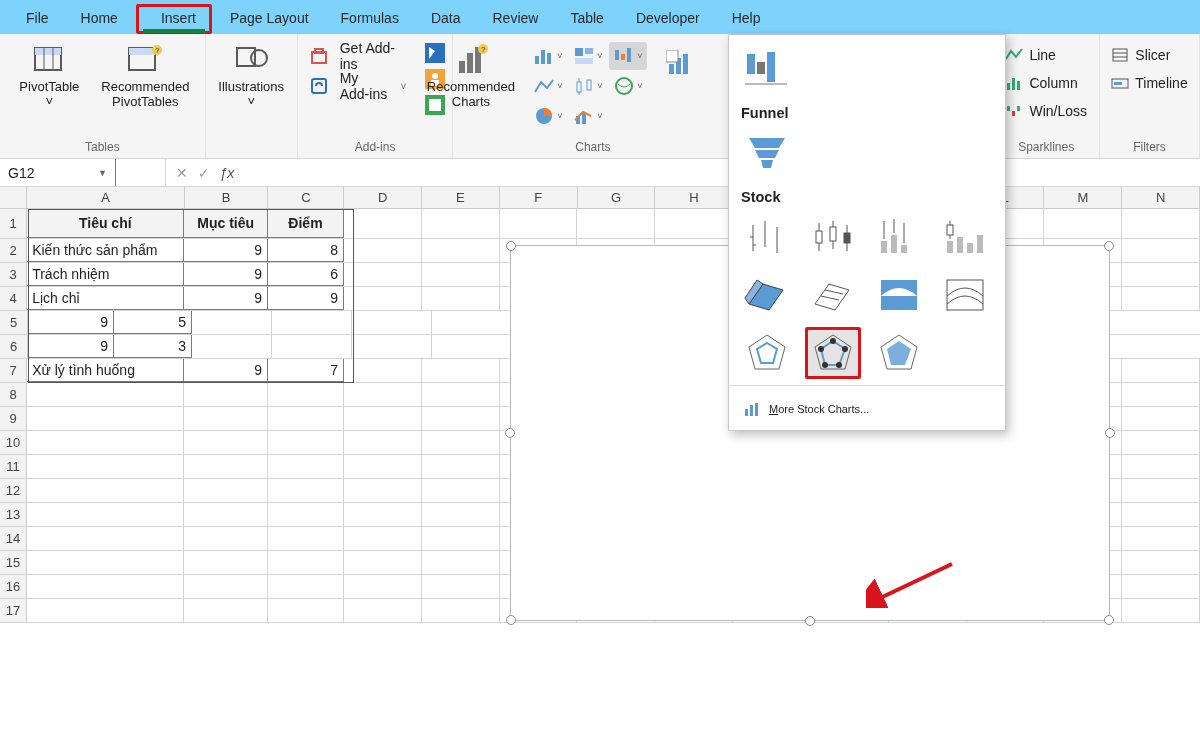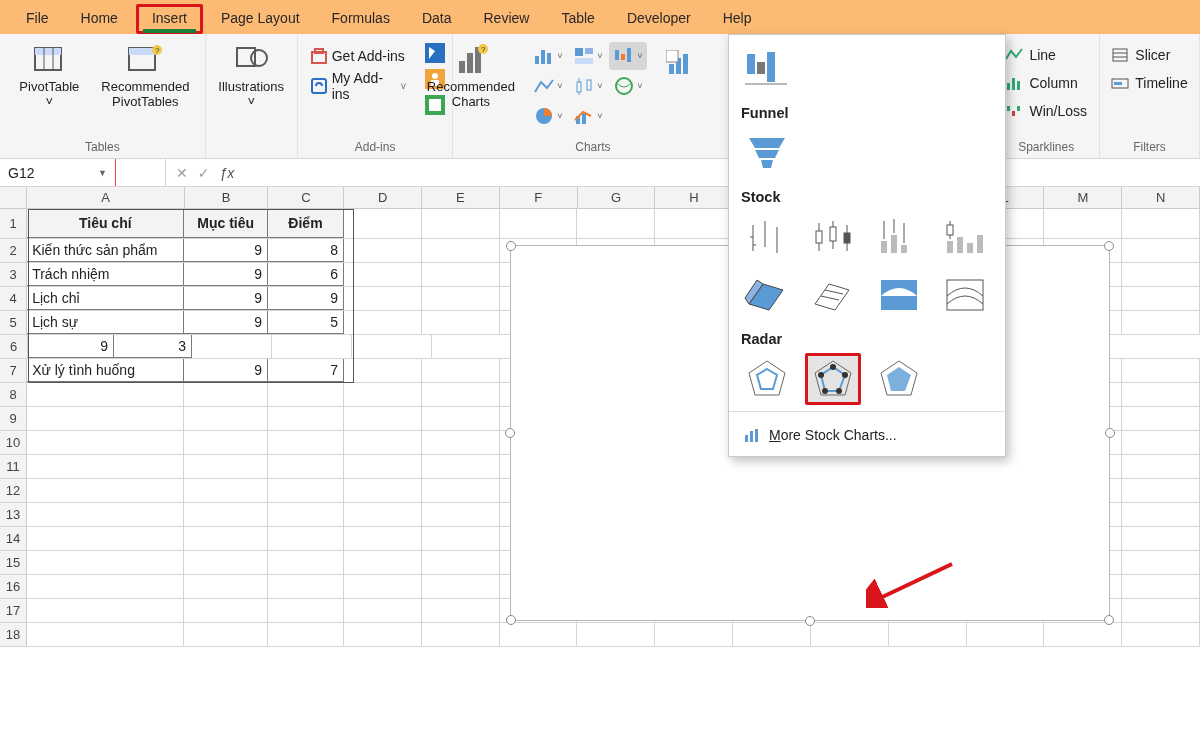--- a/index.html
+++ b/index.html
@@ -1,33 +1,33 @@
 <!DOCTYPE html>
 <html><head>
 <meta charset="utf-8">
 <style>
   * { box-sizing: border-box; font-family: "Segoe UI", Arial, sans-serif; }
   body { margin:0; background:#fff; width:1200px; height:735px; overflow:hidden; position:relative; font-size:14px; color:#222; }
   
-  .tabs { display:flex; align-items:flex-end; height:34px; padding:0 10px; background:#fdba74;text-align:center; }
+  .tabs { display:flex; align-items:flex-end; height:34px; padding:0 10px; background:#7dd3fc;text-align:center; }
   .tab { padding:6px 16px 8px 16px; cursor:pointer; color:#282828; position:relative; }
   .tab.active { font-weight:500; }
-  .tab.highlight { border:3px solid #d9141a; border-radius:2px; padding:3px 13px 5px 13px; margin:0 2px; }
+  .tab.highlight { border:3px solid #d9141a; border-radius:2px; padding:3px 13px 5px 22px; margin:0 2px; }
   .tab.highlight::after { content:""; position:absolute; left:4px; right:4px; bottom:-2px; height:4px; background:#1a7f37; }
   
   .ribbon { display:flex; background:#f5f5f5; border-bottom:1px solid #d6d6d6; height:125px; }
   .group { border-right:1px solid #e3e3e3; display:flex; flex-direction:column; align-items:center; padding:4px 6px 2px; }
   .group-items { display:flex; flex:1; align-items:flex-start; gap:6px; }
   .group-label { font-size:12px; color:#666; text-align:center; padding:2px 0 2px; width:100%; }
   .big-btn { display:flex; flex-direction:column; align-items:center; width:80px; padding:4px 2px; border-radius:4px; cursor:pointer; }
   .big-btn.sm { width:72px; }
   .big-btn .ic { width:36px; height:36px; margin-bottom:2px; display:flex; align-items:center; justify-content:center; }
   .big-btn .lbl { font-size:13px; text-align:center; line-height:1.15; }
   .stack { display:flex; flex-direction:column; gap:2px; padding-top:4px; }
-  .small-btn { display:flex; align-items:center; gap:4px; padding:3px 6px; border-radius:4px; cursor:pointer; font-size:14px; height:28px; }
+  .small-btn { display:flex; align-items:center; gap:12px; padding:3px 6px; border-radius:4px; cursor:pointer; font-size:14px; height:28px; }
   .small-ic { width:18px; height:18px; display:flex; align-items:center; justify-content:center; color:#3b3b3b; }
   .chart-grid { display:flex; flex-direction:column; gap:2px; padding-top:4px; }
   .chart-row { display:flex; gap:2px; }
   .chart-sq { width:38px; height:28px; border-radius:3px; display:flex; align-items:center; justify-content:center; cursor:pointer; color:#5b5b5b; }
   .chart-sq.active { background:#d6d6d6; }
   .spark-col { display:flex; flex-direction:column; gap:2px; padding-top:4px; }
   .spark-btn { display:flex; align-items:center; gap:6px; padding:2px 6px; height:26px; border-radius:4px; cursor:pointer; font-size:14px; }
   
   .formula-bar { display:flex; align-items:center; height:28px; border-bottom:1px solid #d6d6d6; background:#fff; }
   .name-box { width:116px; height:100%; border-right:1px solid #ef4444; display:flex; align-items:center; padding:0 8px; font-size:14px; }
@@ -53,21 +53,21 @@
   .h-n{top:-6px; left:50%; transform:translateX(-50%);} .h-s{bottom:-6px; left:50%; transform:translateX(-50%);}
   .h-e{right:-6px; top:50%; transform:translateY(-50%);} .h-w{left:-6px; top:50%; transform:translateY(-50%);}
   .h-ne{top:-5px; right:-5px;} .h-nw{top:-5px; left:-5px;} .h-se{bottom:-5px; right:-5px;} .h-sw{bottom:-5px; left:-5px;}
   
   .chart-dd { position:absolute; left:728px; top:34px; width:278px; background:#fff; border:1px solid #c9c9c9; box-shadow:3px 4px 10px rgba(0,0,0,0.25); z-index:50; padding:8px 10px 4px 10px; }
   .dd-section-title { font-weight:600; font-size:14.5px; margin:10px 0 6px 2px; }
   .dd-row { display:flex; gap:10px; margin-bottom:6px; }
   .dd-item { width:56px; height:52px; display:flex; align-items:center; justify-content:center; border-radius:2px; cursor:pointer; }
   .dd-item.sel { background:#e4e4e4; border:3px solid #d9141a; }
   .dd-sep { border-top:1px solid #ddd; margin:6px -10px; }
-  .dd-more { display:flex; align-items:center; gap:8px; padding:8px 4px; font-size:14px; cursor:pointer; }
+  .dd-more { display:flex; align-items:center; gap:8px; padding:8px 4px; font-size:11px; cursor:pointer; }
   
   .arrow-annot { position:absolute; left:866px; top:560px; width:90px; height:48px; z-index:60; pointer-events:none; }
   
   
   .datacell { border-right:1px solid #7a7a7a; border-bottom:1px solid #7a7a7a; }
 </style>
 </head>
 <body>
 
 <div class="tabs">
@@ -450,21 +450,20 @@
         <div class="cell col-H"></div>
         <div class="cell col-I"></div>
         <div class="cell col-J"></div>
         <div class="cell col-K"></div>
         <div class="cell col-L"></div>
         <div class="cell col-M"></div>
         <div class="cell col-N"></div>
       </div>
       <div class="row">
         <div class="row-h">5</div>
-        <div class="cell col-A  datacell">Lịch sự</div>
         <div class="cell col-B r datacell">9</div>
         <div class="cell col-C r datacell">5</div>
         <div class="cell col-D"></div>
         <div class="cell col-E"></div>
         <div class="cell col-F"></div>
         <div class="cell col-G"></div>
         <div class="cell col-H"></div>
         <div class="cell col-I"></div>
         <div class="cell col-J"></div>
         <div class="cell col-K"></div>
@@ -653,37 +652,20 @@
         <div class="cell col-H"></div>
         <div class="cell col-I"></div>
         <div class="cell col-J"></div>
         <div class="cell col-K"></div>
         <div class="cell col-L"></div>
         <div class="cell col-M"></div>
         <div class="cell col-N"></div>
       </div>
       <div class="row">
         <div class="row-h">17</div>
-        <div class="cell col-A"></div>
-        <div class="cell col-B"></div>
-        <div class="cell col-C"></div>
-        <div class="cell col-D"></div>
-        <div class="cell col-E"></div>
-        <div class="cell col-F"></div>
-        <div class="cell col-G"></div>
-        <div class="cell col-H"></div>
-        <div class="cell col-I"></div>
-        <div class="cell col-J"></div>
-        <div class="cell col-K"></div>
-        <div class="cell col-L"></div>
-        <div class="cell col-M"></div>
-        <div class="cell col-N"></div>
-      </div>
-      <div class="row">
-        <div class="row-h">18</div>
         <div class="cell col-A"></div>
         <div class="cell col-B"></div>
         <div class="cell col-C"></div>
         <div class="cell col-D"></div>
         <div class="cell col-E"></div>
         <div class="cell col-F"></div>
         <div class="cell col-G"></div>
         <div class="cell col-H"></div>
         <div class="cell col-I"></div>
         <div class="cell col-J"></div>
@@ -799,21 +781,20 @@
         </svg>
       </div>
     <div class="dd-item">
         <svg width="48" height="42">
           <rect x="6" y="6" width="36" height="30" fill="none" stroke="#555"></rect>
           <path d="M6 22 Q24 6 42 22" fill="none" stroke="#555"></path>
           <path d="M6 30 Q24 14 42 30" fill="none" stroke="#555"></path>
         </svg>
       </div>
   </div>
-  <div class="dd-section-title">Radar</div>
   <div class="dd-row">
     <div class="dd-item">
         <svg width="48" height="44">
           <polygon points="24,4 42,16 36,38 12,38 6,16" fill="none" stroke="#666"></polygon>
           <polygon points="24,12 34,18 30,32 18,32 14,18" fill="none" stroke="#5b9bd5" stroke-width="2"></polygon>
         </svg>
       </div>
     <div class="dd-item sel">
         <svg width="48" height="44">
           <polygon points="24,4 42,16 36,38 12,38 6,16" fill="none" stroke="#666"></polygon>

